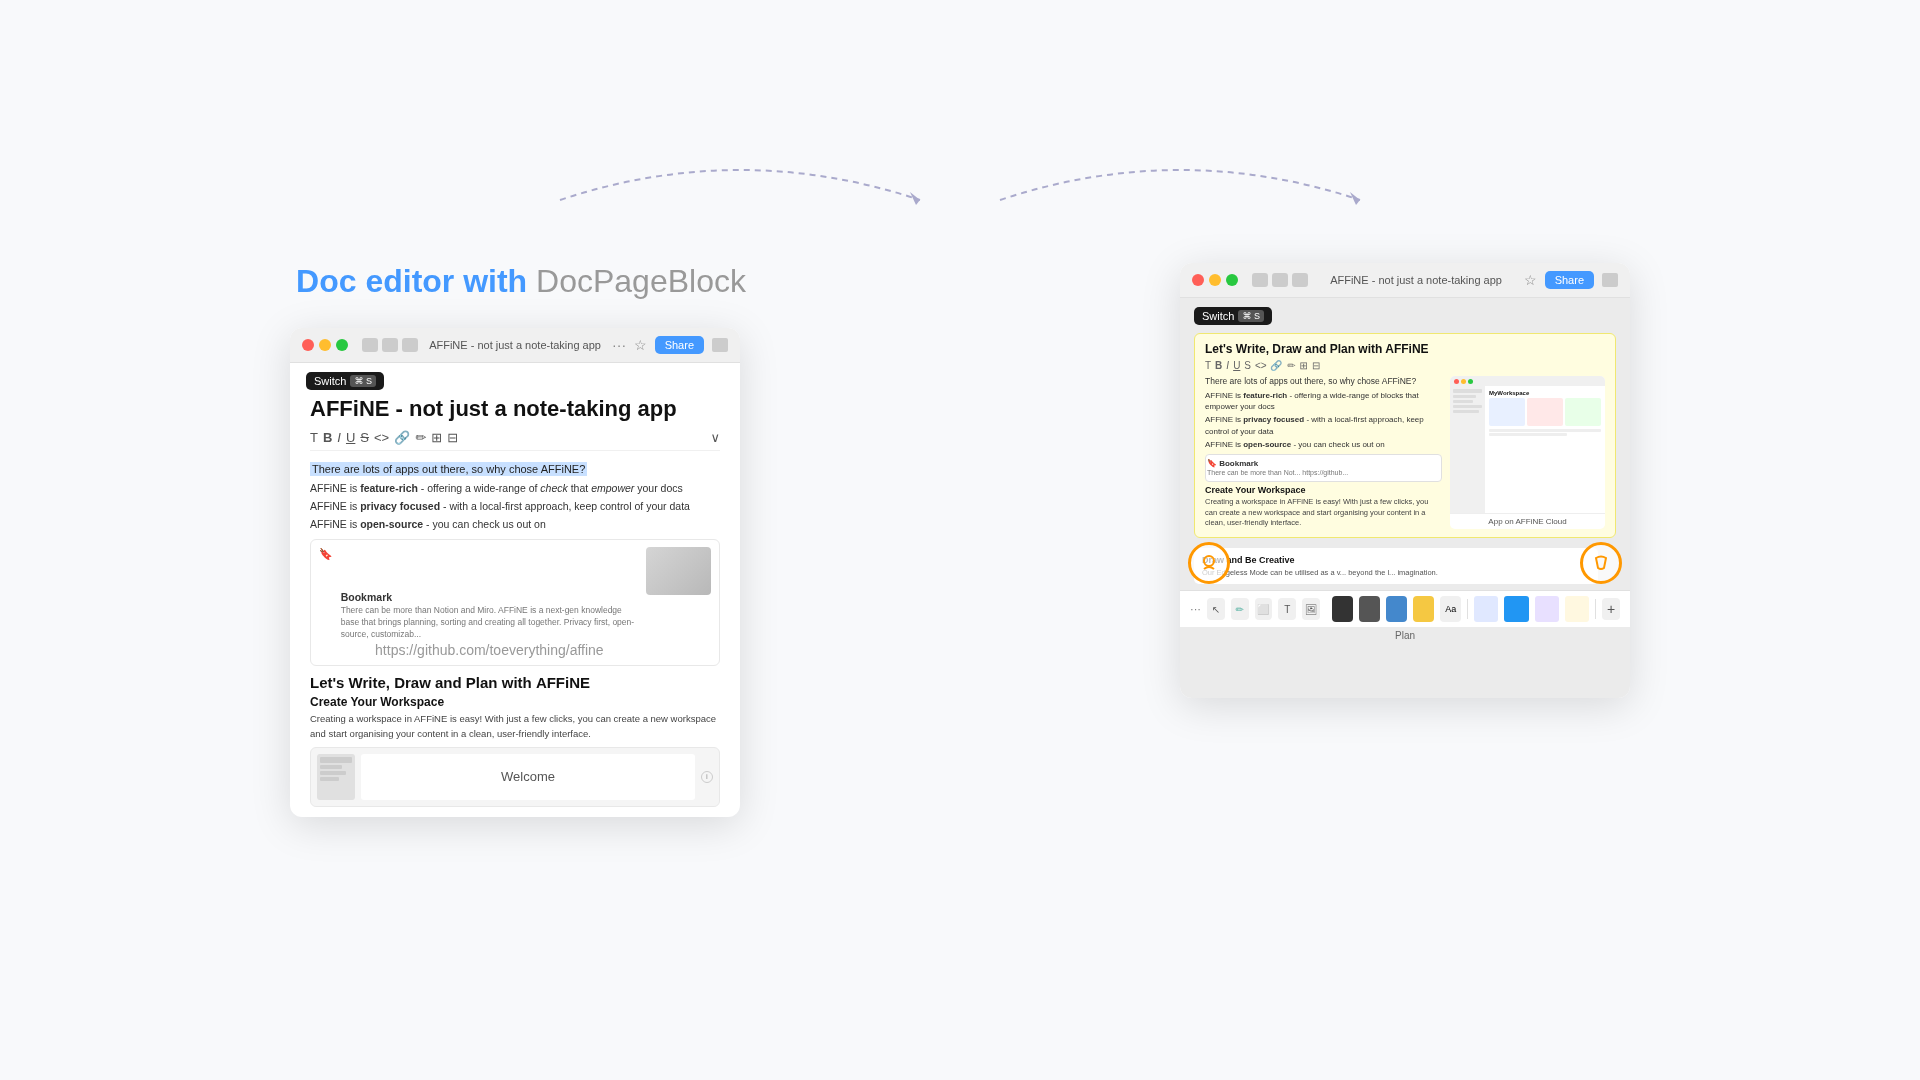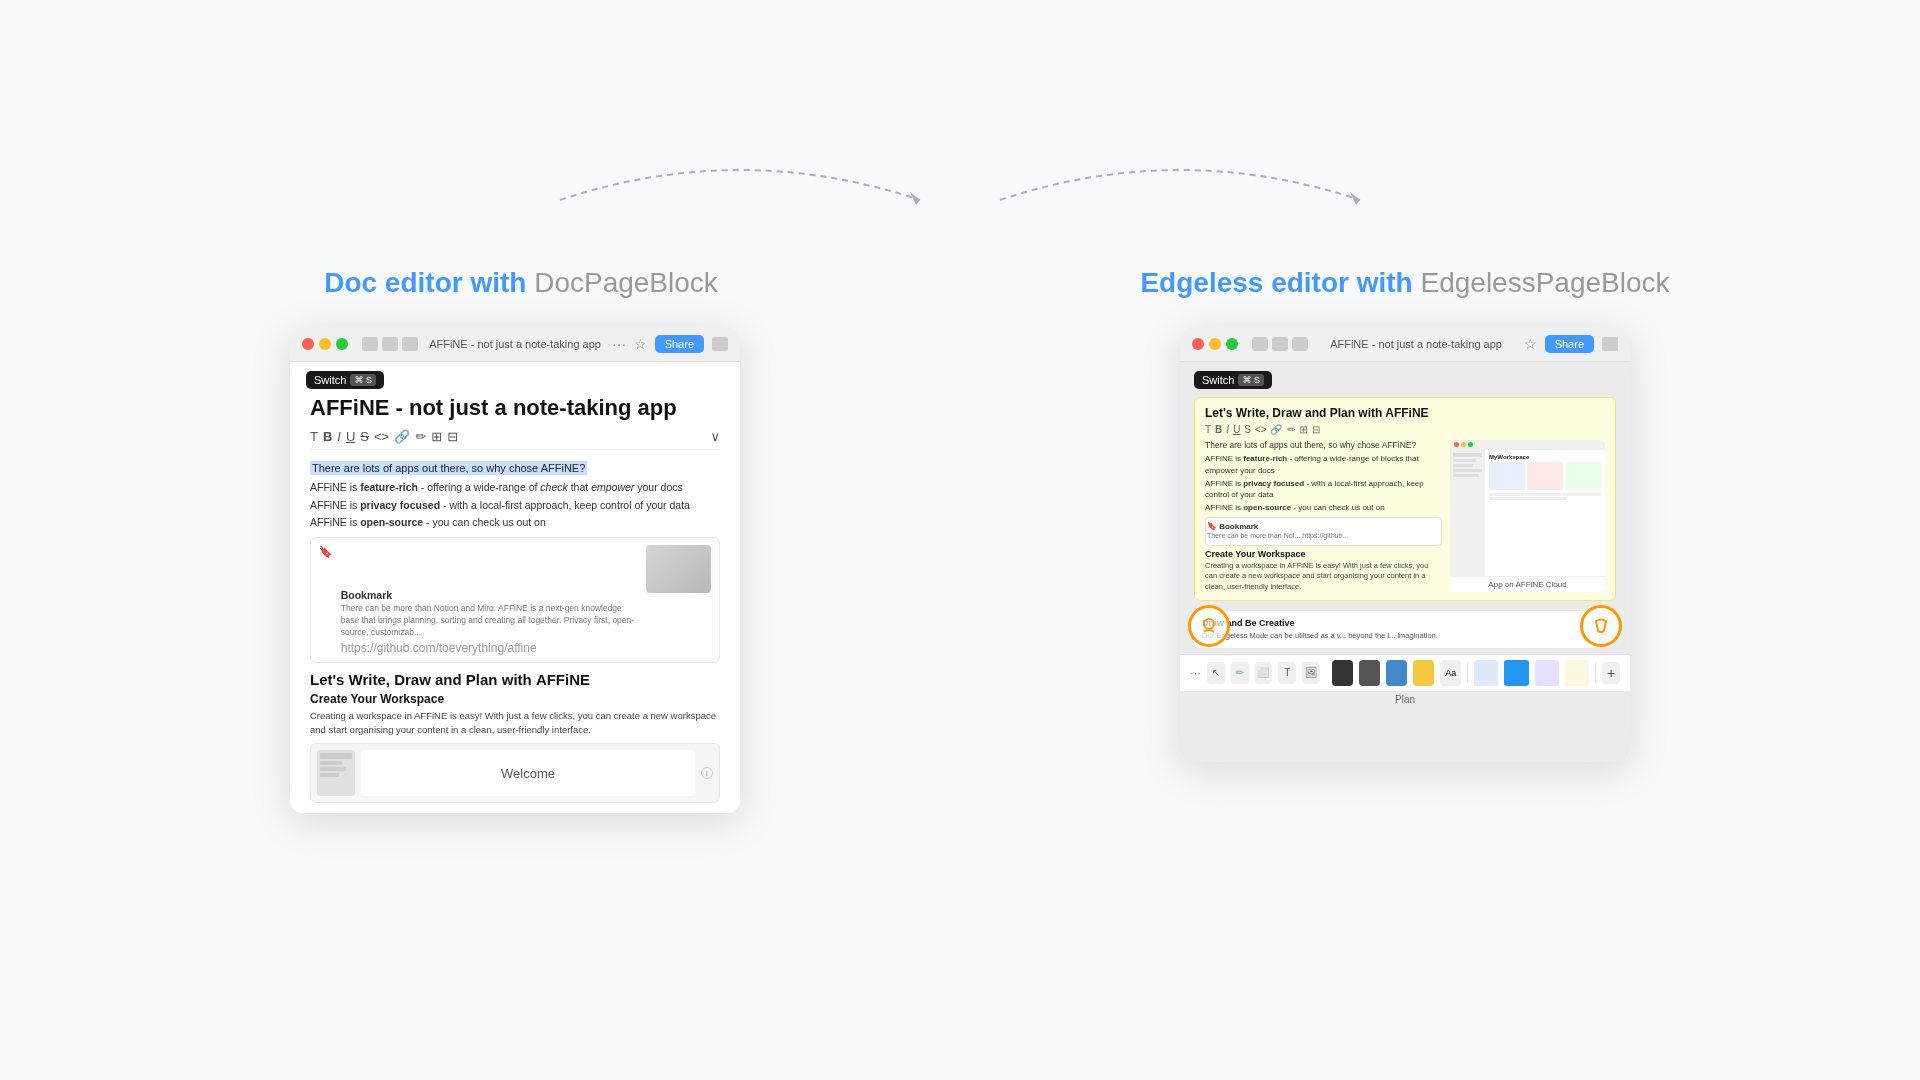--- a/index.html
+++ b/index.html
@@ -33,21 +33,21 @@
     <path d="M 560 200 Q 740 140 920 200" fill="none" stroke="#aac" stroke-width="2" stroke-dasharray="6,5"></path>
     <polygon points="920,200 910,192 916,205" fill="#aac"></polygon>
 
     <path d="M 1000 200 Q 1180 140 1360 200" fill="none" stroke="#aac" stroke-width="2" stroke-dasharray="6,5"></path>
     <polygon points="1360,200 1350,192 1356,205" fill="#aac"></polygon>
   </svg>
 
   <div style="display:flex; align-items:flex-start; justify-content:center; width:100%; padding:30px 80px; gap:20px;">
 
     <div class="section" style="flex:1; display:flex; flex-direction:column; align-items:center;">
-      <div style="font-size:28px; font-weight:400; margin-bottom:28px; text-align:center; color:#333; white-space:nowrap;margin-left:12px;"><span style="color:#4499ff;font-weight:700;">Doc editor with </span><span style="color:#999;font-weight:300;">DocPageBlock</span></div>
+      <div style="font-size:32px; font-weight:400; margin-bottom:28px; text-align:center; color:#333; white-space:nowrap;margin-left:12px;"><span style="color:#4499ff;font-weight:700;">Doc editor with </span><span style="color:#999;font-weight:300;">DocPageBlock</span></div>
 
       <div style="background:white; border-radius:12px; box-shadow:0 8px 40px rgba(0,0,0,0.13); overflow:hidden; width:450px;">
 
         <div style="background:#f0f0f0; padding:8px 12px; display:flex; align-items:center; gap:8px; border-bottom:1px solid #e0e0e0;">
           <div style="display:flex; gap:5px;">
             <div style="width:12px;height:12px;border-radius:50%;background:#ff5f57;"></div>
             <div style="width:12px;height:12px;border-radius:50%;background:#ffbd2e;"></div>
             <div style="width:12px;height:12px;border-radius:50%;background:#28c840;"></div>
           </div>
           <div style="display:flex; gap:4px; margin-left:6px;">
@@ -92,21 +92,21 @@
           <p style="font-size:10.5px; color:#333; margin-bottom:2px; line-height:1.5;">AFFiNE is <strong>feature-rich</strong> - offering a wide-range of <em>check</em> that <em>empower</em> your docs</p>
           <p style="font-size:10.5px; color:#333; margin-bottom:2px; line-height:1.5;">AFFiNE is <strong>privacy focused</strong> - with a local-first approach, keep control of your data</p>
           <p style="font-size:10.5px; color:#333; margin-bottom:6px; line-height:1.5;">AFFiNE is <strong>open-source</strong> - you can check us out on</p>
 
           
           <div style="border:1px solid #e8e8e8; border-radius:6px; padding:7px 8px; margin-bottom:8px; display:flex; align-items:flex-start; gap:8px;">
             <div style="font-size:11px; color:#555; padding-top:1px; flex-shrink:0;">🔖</div>
             <div style="flex:1;margin-top:44px;">
               <div style="font-size:10.5px; font-weight:600; color:#333; margin-bottom:2px;">Bookmark</div>
               <div style="font-size:8.5px; color:#777; line-height:1.4; margin-bottom:2px;">There can be more than Notion and Miro. AFFiNE is a next-gen knowledge base that brings planning, sorting and creating all together. Privacy first, open-source, customizab...</div>
-              <div style="font-size:12px; color:#999;">https://github.com/toeverything/affine</div>
+              <div style="font-size:14px; color:#999;text-align:center;">https://github.com/toeverything/affine</div>
             </div>
             <div style="width:65px; height:48px; background:linear-gradient(135deg,#d5d5d5,#b8b8b8); border-radius:4px; flex-shrink:0;"></div>
           </div>
 
           <h2 style="font-size:15px; font-weight:700; margin-bottom:4px; color:#111;">Let's <strong>Write</strong>, <strong>Draw</strong> and <strong>Plan</strong> with <strong>AFFiNE</strong></h2>
           <h3 style="font-size:12px; font-weight:700; color:#111; margin-bottom:3px;">Create Your Workspace</h3>
           <p style="font-size:9.5px; color:#444; line-height:1.5; margin-bottom:6px;">Creating a workspace in AFFiNE is easy! With just a few clicks, you can create a new workspace and start organising your content in a clean, user-friendly interface.</p>
 
           
           <div style="background:#f5f5f5; border-radius:6px; height:60px; display:flex; align-items:center; gap:6px; padding:6px; border:1px solid #e8e8e8;">
@@ -120,21 +120,20 @@
               <span style="font-size:13px;font-weight:500;color:#555;">Welcome</span>
             </div>
             <div style="width:12px;height:12px;border-radius:50%;border:1px solid #ccc;display:flex;align-items:center;justify-content:center;font-size:8px;color:#999;">i</div>
           </div>
         </div>
       </div>
     </div>
 
 
     <div class="section" style="flex:1; display:flex; flex-direction:column; align-items:center;">
-      <div style="font-size:28px; font-weight:400; margin-bottom:28px; text-align:center; color:#333; white-space:nowrap;"><span style="color:#4499ff;font-weight:700;">Edgeless editor with </span><span style="color:#999;font-weight:300;">EdgelessPageBlock</span></div>
 
       <div style="background:white; border-radius:12px; box-shadow:0 8px 40px rgba(0,0,0,0.13); overflow:hidden; width:450px;">
 
         <div style="background:#f0f0f0; padding:8px 12px; display:flex; align-items:center; gap:8px; border-bottom:1px solid #e0e0e0;">
           <div style="display:flex; gap:5px;">
             <div style="width:12px;height:12px;border-radius:50%;background:#ff5f57;"></div>
             <div style="width:12px;height:12px;border-radius:50%;background:#ffbd2e;"></div>
             <div style="width:12px;height:12px;border-radius:50%;background:#28c840;"></div>
           </div>
           <div style="display:flex; gap:4px; margin-left:6px;">

